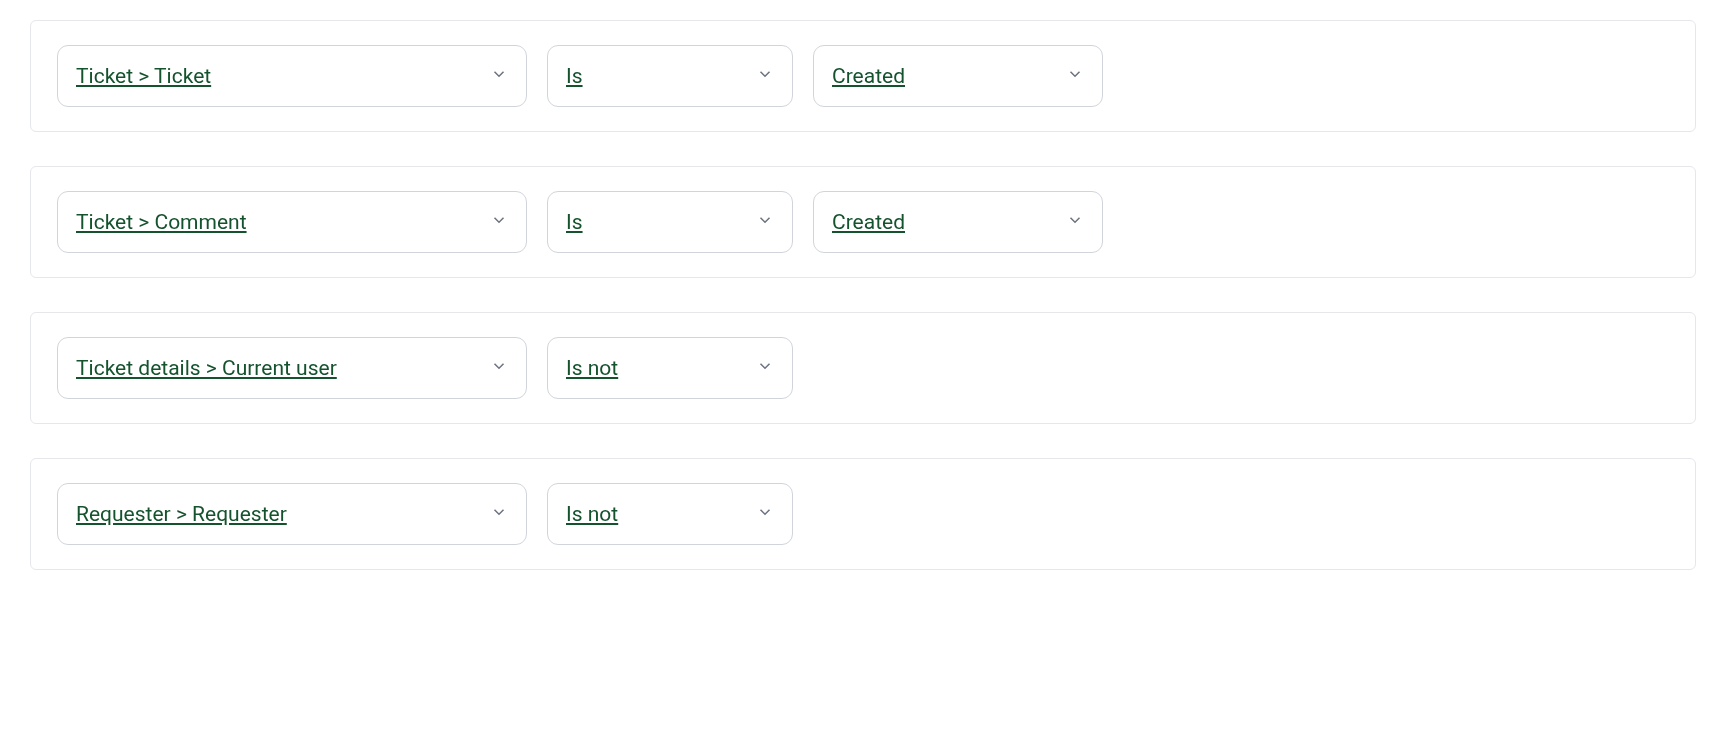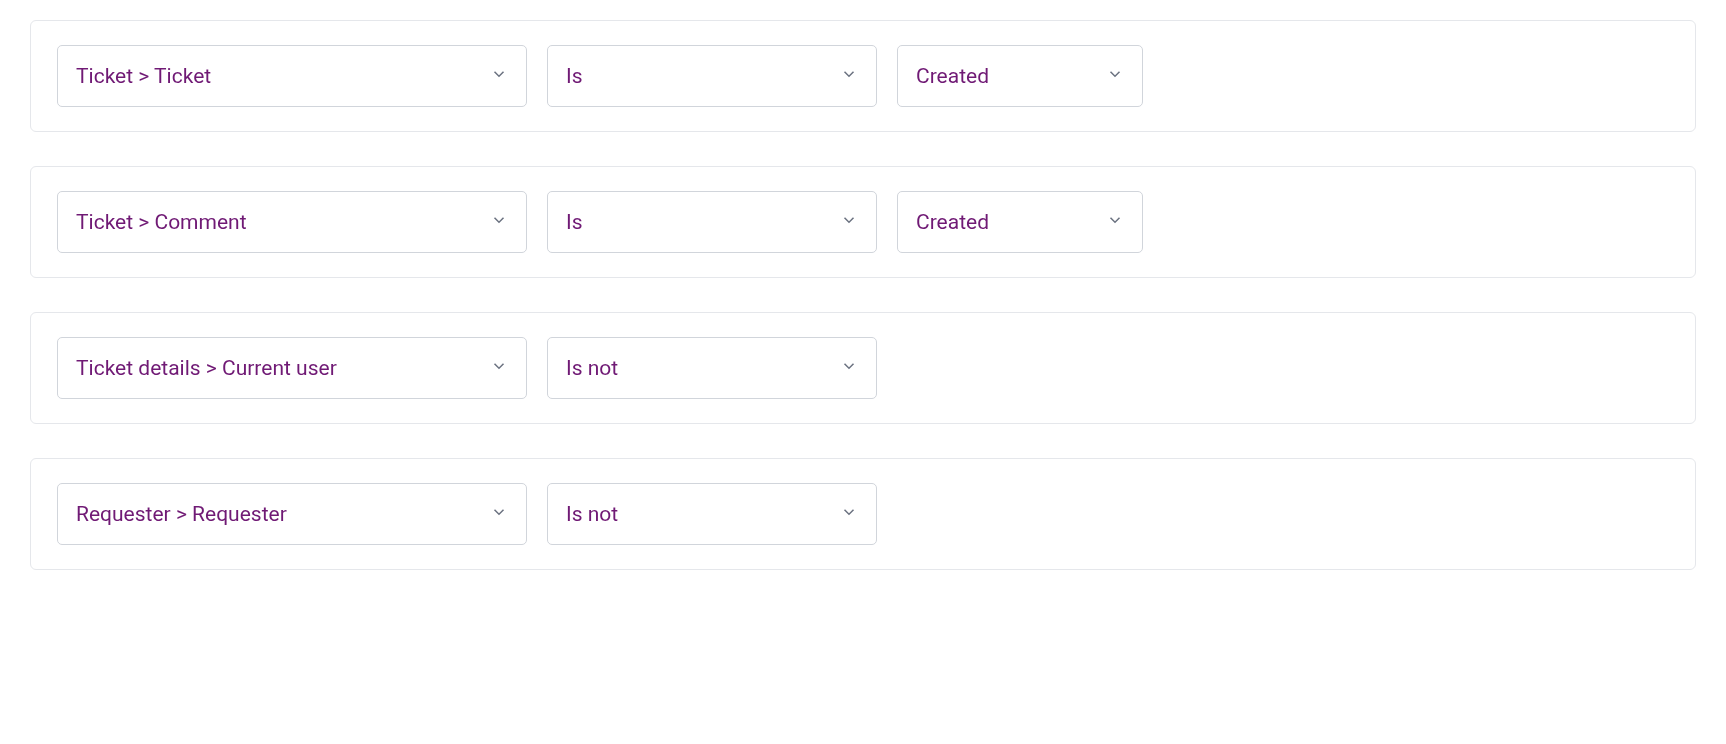--- a/index.html
+++ b/index.html
@@ -19,36 +19,37 @@
       margin-bottom: 34px;
       display: flex;
       gap: 20px;
       align-items: center;
     }
     .select {
       display: flex;
       align-items: center;
       justify-content: space-between;
       border: 1px solid #d1d5db;
-      border-radius: 5px;
+      border-radius: 11px;
       padding: 14px 18px;
       font-size: 21px;
-      color: #701a75;
+      color: #14532d;
       background: #ffffff;
       cursor: pointer;
       height: 62px;
+      text-decoration: underline;
     }
     .select.field-select {
       width: 470px;
     }
     .select.operator-select {
-      width: 330px;
+      width: 246px;
     }
     .select.value-select {
-      width: 246px;
+      width: 290px;
     }
     .chevron {
       flex-shrink: 0;
       margin-left: 12px;
     }
     .chevron svg {
       width: 18px;
       height: 18px;
       stroke: #6b7280;
       stroke-width: 2;

